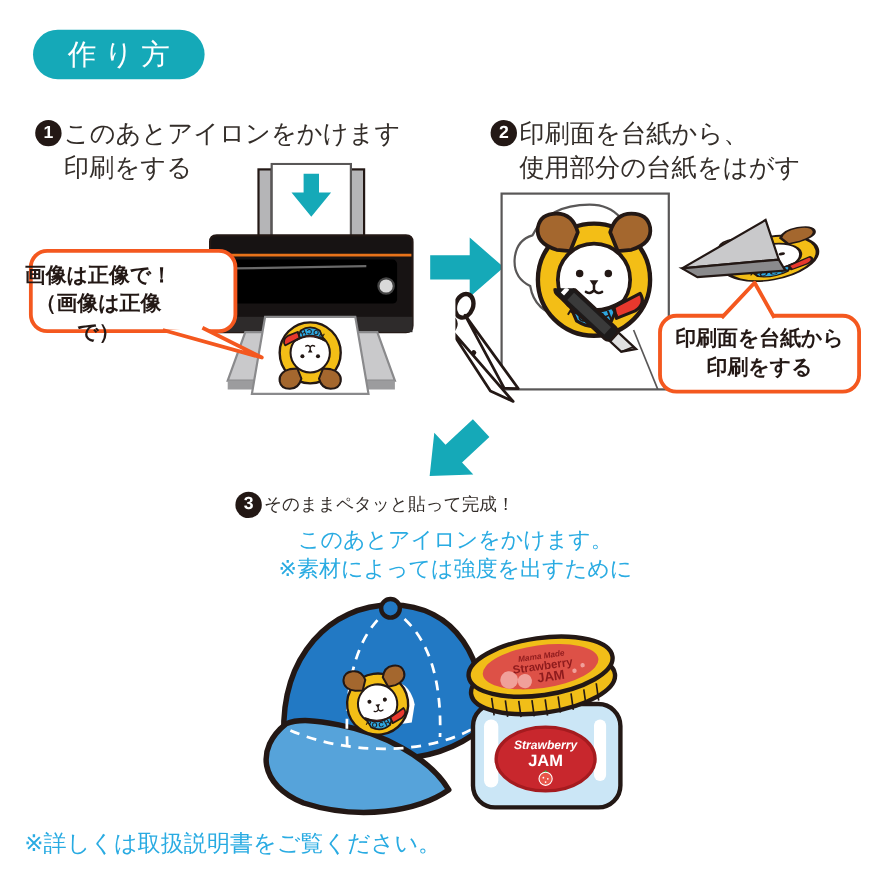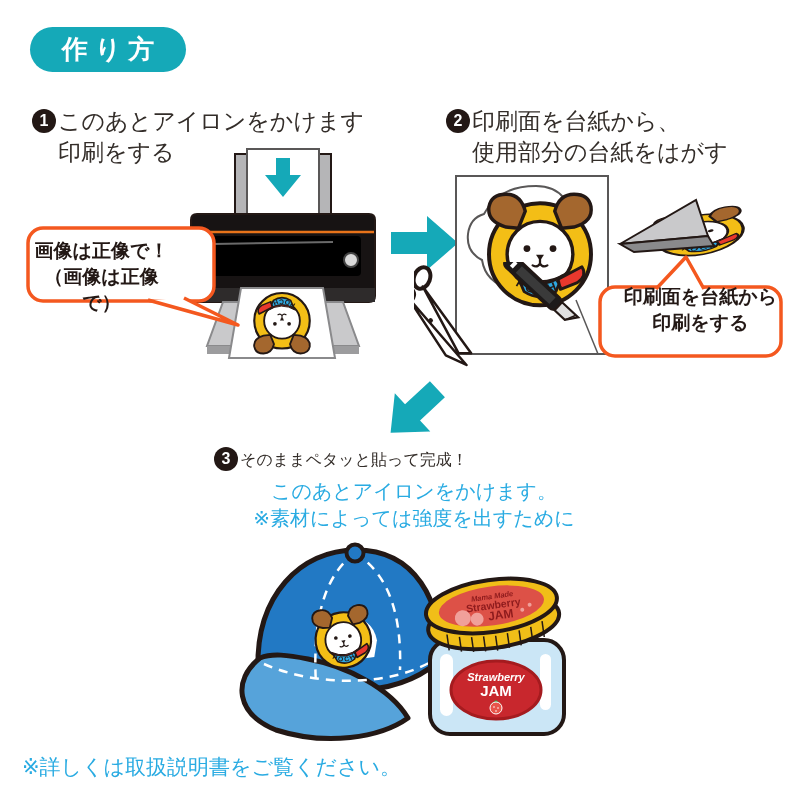--- a/index.html
+++ b/index.html
@@ -1,20 +1,20 @@
 <!DOCTYPE html>
 <html><head>
 <meta charset="utf-8">
 <style>
   html,body{margin:0;padding:0;background:#fff;}
   body{font-family:"Liberation Sans","DejaVu Sans",sans-serif;color:#332d29;}
   .stage{position:relative;width:800px;height:800px;background:#fff;overflow:hidden;}
   .abs{position:absolute;}
   .title-pill{left:30px;top:27px;width:156px;height:45px;border-radius:23px;
-    background:#15A9B8;color:#fff;font-size:26px;font-weight:bold;letter-spacing:7px;
+    background:#15A9B8;color:#fff;font-size:26px;font-weight:normal;letter-spacing:7px;
     display:flex;align-items:center;justify-content:center;padding-left:7px;box-sizing:border-box;}
   .step-head{display:flex;align-items:flex-start;}
   .step-num{flex:0 0 auto;width:24px;height:24px;border-radius:50%;background:#231815;color:#fff;
     font-size:16px;font-weight:bold;display:flex;align-items:center;justify-content:center;margin:3px 2px 0 0;}
   .step-lines{font-size:23px;line-height:31px;}
   .bubble-text{position:absolute;text-align:center;font-weight:bold;font-size:19px;line-height:26px;color:#231815;}
   .note-blue{color:#29ABE2;font-size:20px;line-height:27px;text-align:center;}
   .footer-note{color:#29ABE2;font-size:21px;text-align:right;}
   svg{display:block;}
 </style>
@@ -72,21 +72,21 @@
     <polygon points="58,140 140,140 152,210 46,210" fill="#fff" stroke="#8a8a8c" stroke-width="2"></polygon>
     <g transform="translate(99,174) rotate(180)">
       <use href="#pochi-badge" x="-37" y="-37" width="74" height="74"></use>
     </g>
   </svg>
 
   <svg class="abs" style="left:26px;top:226px;" width="250" height="104" viewBox="0 0 250 104">
     <rect x="2" y="2" width="186" height="73" rx="15" fill="#fff" stroke="#F4581F" stroke-width="3.5"></rect>
     <path d="M122,74 L212,99 L158,72" fill="#fff" stroke="#F4581F" stroke-width="3.5" stroke-linejoin="round"></path>
   </svg>
-  <div class="abs bubble-text" style="left:28px;top:238px;width:147px;">
+  <div class="abs bubble-text" style="left:16px;top:238px;width:147px;">
     <div>画像は正像で！</div>
     <div>（画像は正像で）</div>
   </div>
 
   <svg class="abs" style="left:391px;top:213px;" width="68" height="60" viewBox="0 0 68 60">
     <polygon points="0,19 36,19 36,3 67,30 36,57 36,41 0,41" fill="#15A9B8"></polygon>
   </svg>
 
   <div class="abs step-head" style="left:446px;top:106px;">
     <span class="step-num">2</span>
@@ -125,21 +125,21 @@
       <use href="#pochi-badge" x="-58" y="-58" width="116" height="116"></use>
     </g>
     <polygon points="8,52 84,8 96,44" fill="#C9C9CB" stroke="#231815" stroke-width="2"></polygon>
     <polygon points="8,52 96,44 102,54 22,60" fill="#8A8A8C" stroke="#231815" stroke-width="2"></polygon>
   </svg>
 
   <svg class="abs" style="left:598px;top:252px;" width="190" height="108" viewBox="0 0 190 108">
     <rect x="2" y="35" width="181" height="69" rx="15" fill="#fff" stroke="#F4581F" stroke-width="3.5"></rect>
     <path d="M58,37 L88,5 L106,37" fill="#fff" stroke="#F4581F" stroke-width="3.5" stroke-linejoin="round"></path>
   </svg>
-  <div class="abs bubble-text" style="left:600px;top:284px;width:201px;">
+  <div class="abs bubble-text" style="left:600px;top:296px;width:181px;">
     <div>印刷面を台紙から</div>
     <div>印刷をする</div>
   </div>
 
   <svg class="abs" style="left:377px;top:374px;" width="74" height="74" viewBox="0 0 74 74">
     <g transform="translate(37,37) rotate(137)">
       <polygon points="-32,-11 2,-11 2,-26 32,0 2,26 2,11 -32,11" fill="#15A9B8"></polygon>
     </g>
   </svg>
 

